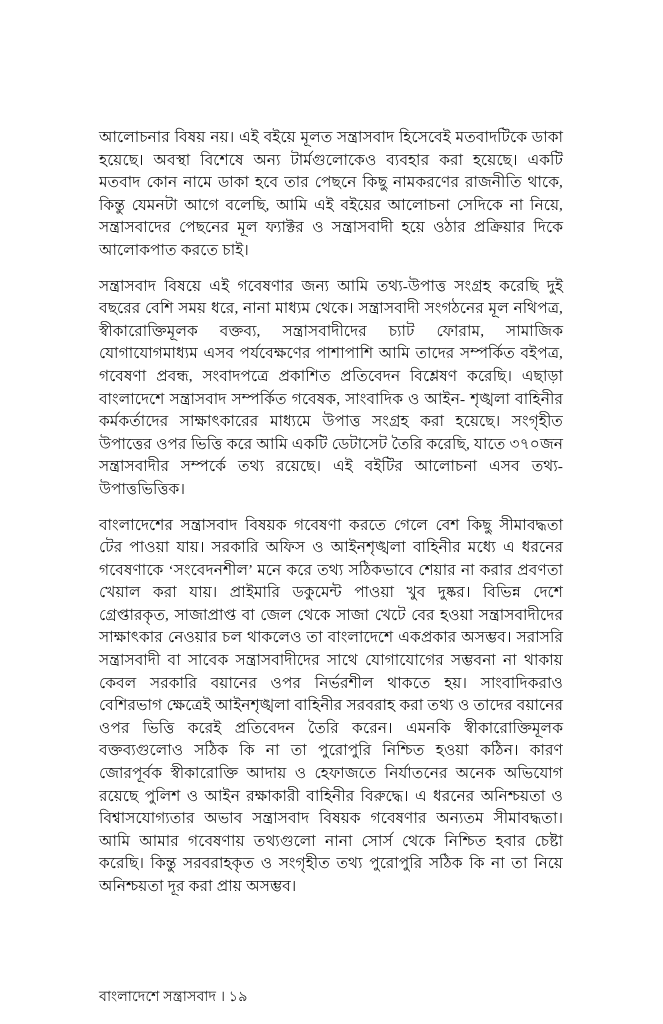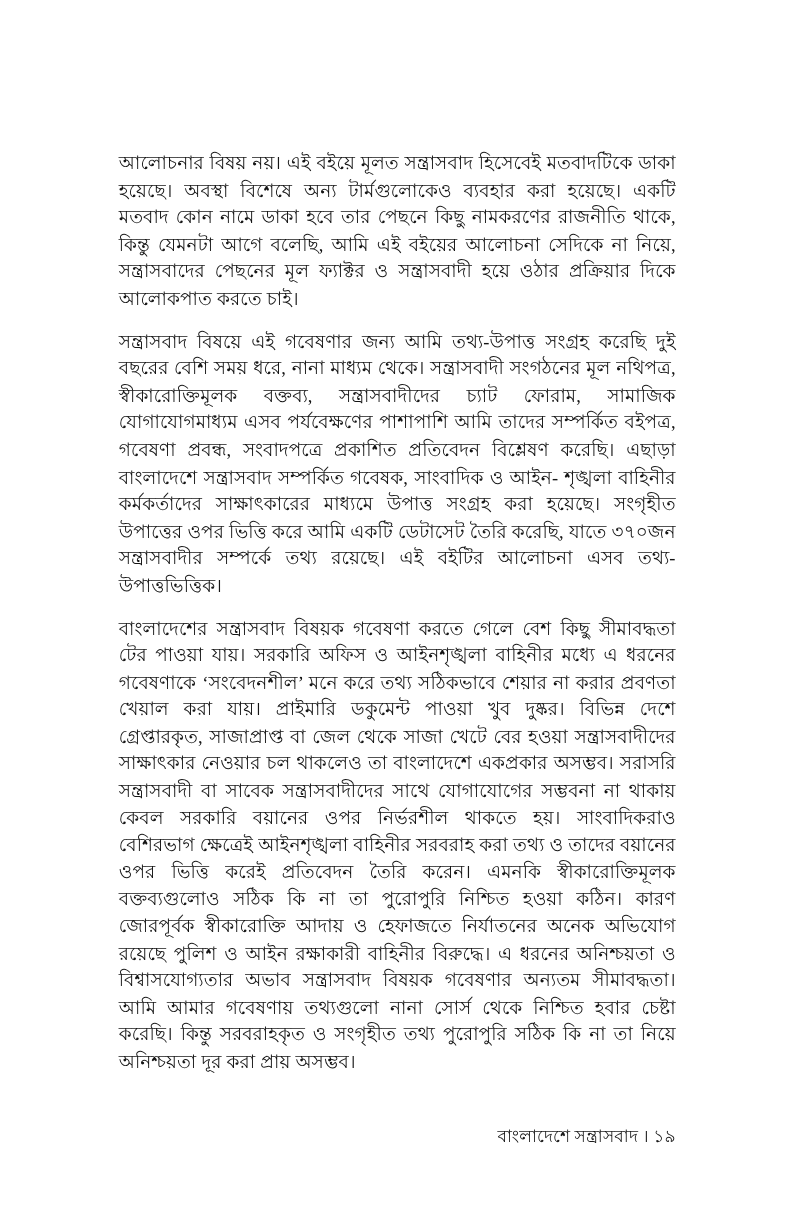--- a/index.html
+++ b/index.html
@@ -43,23 +43,22 @@
   }
 
   .para:last-of-type {
     margin-bottom: 0;
     font-family: Liberation Serif, serif;
   }
 
   .page-footer {
     position: absolute;
     left: 99px;
-    top: 924px;
+    top: 972px;
     width: 464px;
-    text-align: right;
     font-family: "Liberation Serif", "DejaVu Serif", serif;
     font-size: 14.2px;
     line-height: 20px;
     color: #1a1a1a;
     letter-spacing: 0.01em;
   }
 </style>
 </head>
 <body>
 

